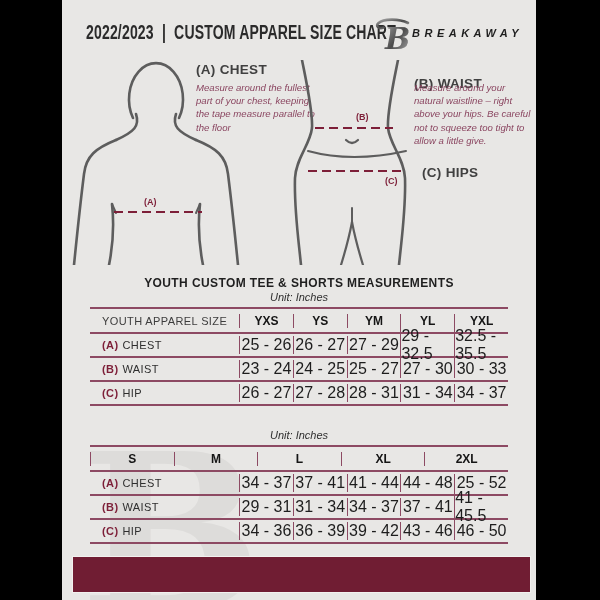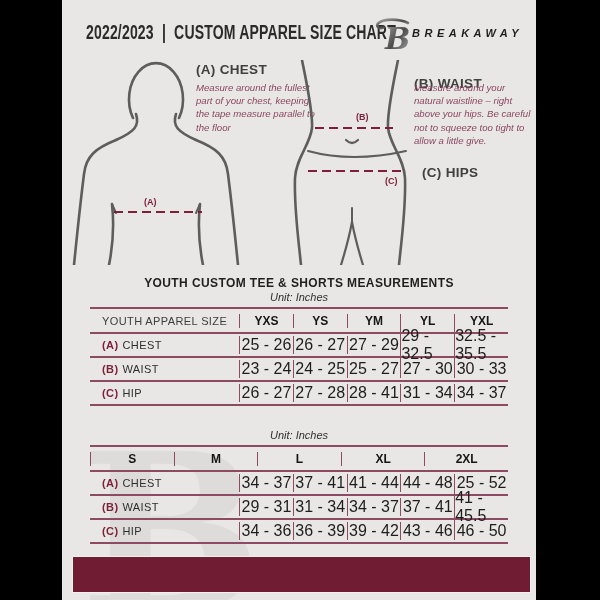--- a/index.html
+++ b/index.html
@@ -145,21 +145,21 @@
         <div class="cell c-val">27 - 30</div>
         <div class="cell c-val">30 - 33</div>
       </div>
       <div class="t-row t-last">
         <div class="cell c-label">
             <span class="prefix">(C)</span>
             <span class="row-label">HIP</span>
           </div>
         <div class="cell c-val">26 - 27</div>
         <div class="cell c-val">27 - 28</div>
-        <div class="cell c-val">28 - 41</div>
+        <div class="cell c-val">28 - 31</div>
         <div class="cell c-val">31 - 34</div>
         <div class="cell c-val">34 - 37</div>
       </div>
     </div>
 
     <div class="abs tbl-unit" style="top:429px;">Unit: Inches</div>
 
     <div class="size-table" style="top:445px;">
       <div class="t-row t-head">
         <div class="cell c-val">S</div>

